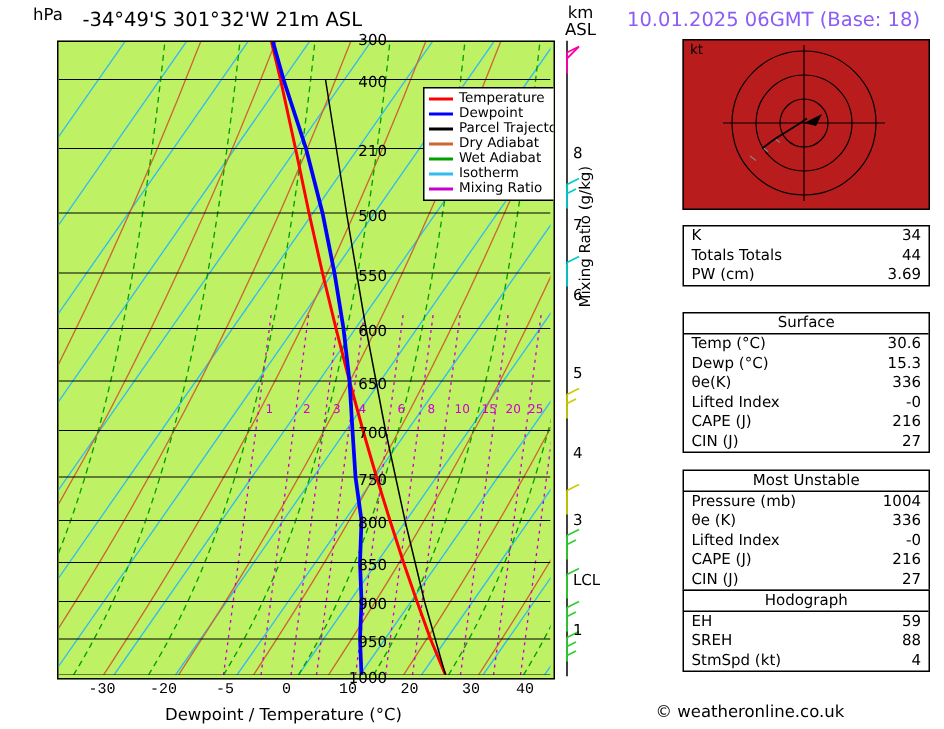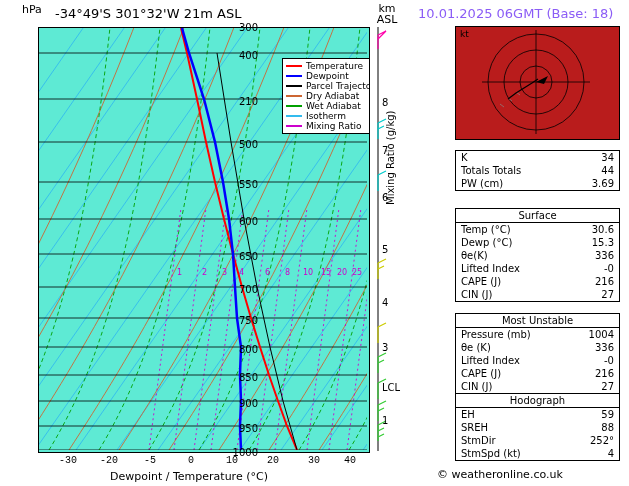--- a/index.html
+++ b/index.html
@@ -4,21 +4,21 @@
 <style>
   html,body{margin:0;padding:0;}
   body{width:629px;height:486px;background:#ffffff;font-family:"DejaVu Sans",sans-serif;position:relative;overflow:hidden;}
   .abs{position:absolute;}
   
   #hpa-label{left:22px;top:3px;font-size:11px;color:#000;}
   #station-title{left:55px;top:6px;font-size:13px;color:#000;white-space:nowrap;}
   #km-label{left:374px;top:3px;font-size:11px;color:#000;line-height:11px;text-align:center;width:26px;}
   #date-title{left:418px;top:6px;font-size:13px;color:#8b5cf6;white-space:nowrap;}
   
-  #plot{left:38px;top:27px;width:330px;height:424px;border:1px solid #000;overflow:hidden;background:#5eead4;}
+  #plot{left:38px;top:27px;width:330px;height:424px;border:1px solid #000;overflow:hidden;background:#bef264;}
   #plot svg{display:block;}
   
   .ylab{position:absolute;right:371px;font-size:10px;color:#000;text-align:right;width:28px;}
   .xlab{position:absolute;top:455px;font-size:10px;color:#000;text-align:center;width:40px;font-family:Liberation Mono, monospace;}
   #xaxis-title{left:110px;top:470px;font-size:11px;color:#000;}
   
   #kmaxis{left:368px;top:27px;width:36px;height:424px;}
   .kmlab{position:absolute;font-size:10px;color:#000;}
   #mixing-title{left:385px;top:205px;font-size:10px;color:#000;transform:rotate(-90deg);transform-origin:left top;white-space:nowrap;}
   
@@ -340,22 +340,18 @@
   <div class="thead sect-head" style="border-top:none">Hodograph</div>
   <div class="trow">
       <span>EH</span>
       <span>59</span>
     </div>
   <div class="trow">
       <span>SREH</span>
       <span>88</span>
     </div>
   <div class="trow">
-      <span>StmDir</span>
-      <span>252°</span>
-    </div>
-  <div class="trow">
       <span>StmSpd (kt)</span>
       <span>4</span>
     </div>
 </div>
 
 <div class="abs" id="credit">© weatheronline.co.uk</div>
 
 </body></html>

